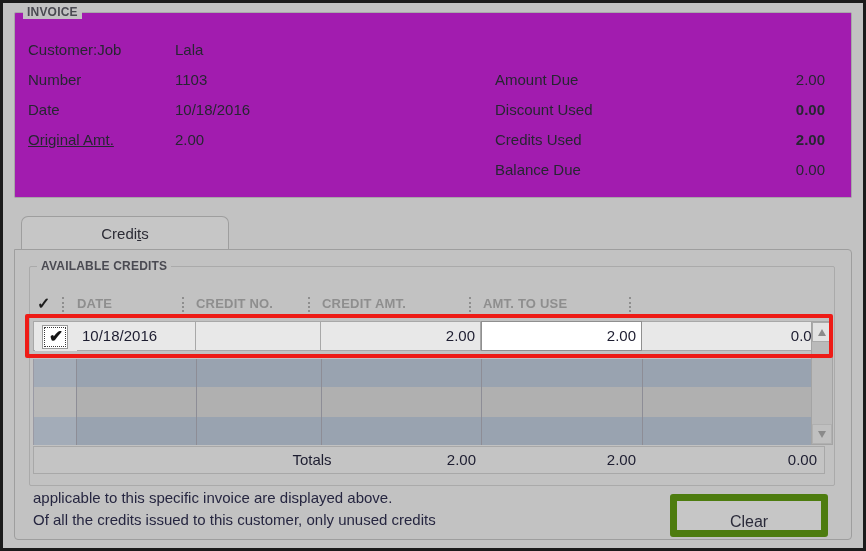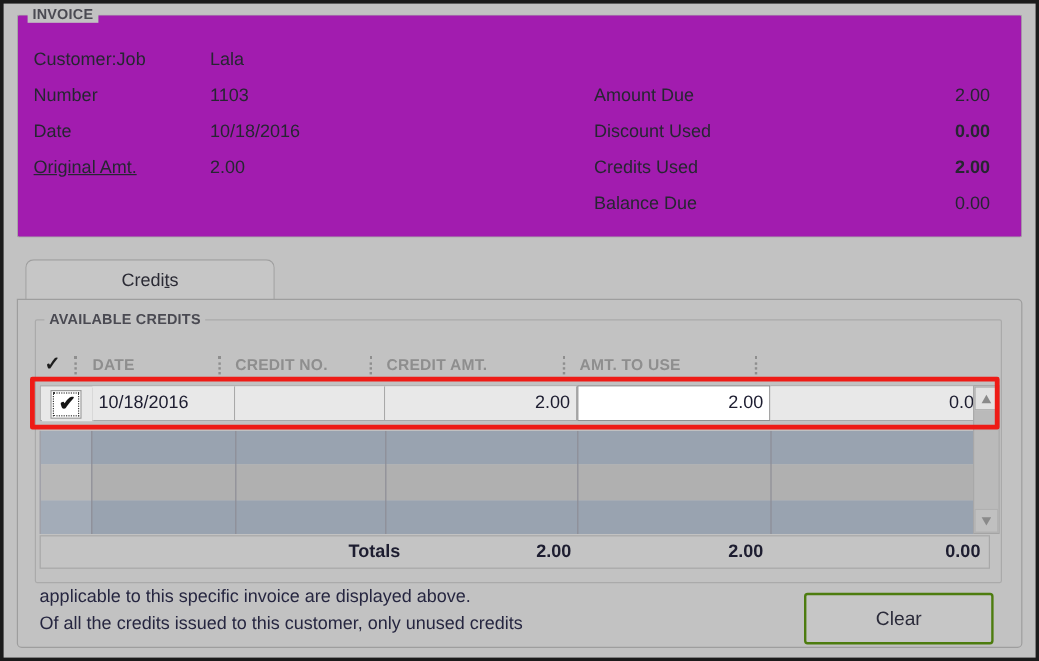--- a/index.html
+++ b/index.html
@@ -324,21 +324,20 @@
     position: absolute;
     left: 30px;
     top: 443px;
     width: 792px;
     height: 28px;
     box-sizing: border-box;
     background: #c4c4c4;
     border: 1px solid #a8a8a8;
     font-size: 15px;
     color: #1d1d30;
-    font-weight: bold;
   }
   .total-cell {
     position: absolute;
     top: 0;
     height: 26px;
     line-height: 26px;
     white-space: nowrap;
   }
   .total-cell.num { text-align: right; }
 
@@ -353,21 +352,21 @@
     color: #262640;
   }
   #clear-button {
     position: absolute;
     left: 667px;
     top: 491px;
     width: 158px;
     height: 43px;
     box-sizing: border-box;
     background: #c6c6c6;
-    border: 2px solid #4d7c0f;
+    border: 7px solid #4d7c0f;
     border-radius: 3px;
     color: #2b2b3a;
     font-size: 16px;
     text-align: center;
     line-height: 41px;
     cursor: default;
   }
 </style>
 </head>
 <body>

